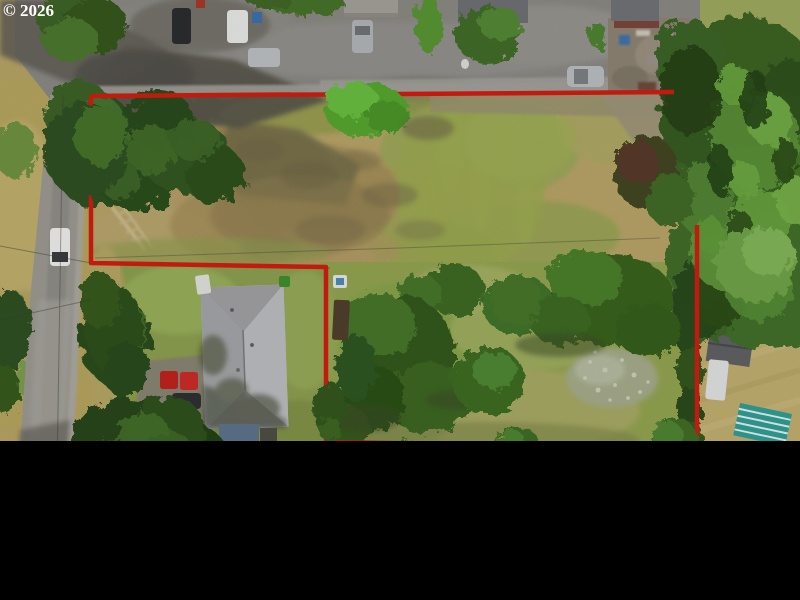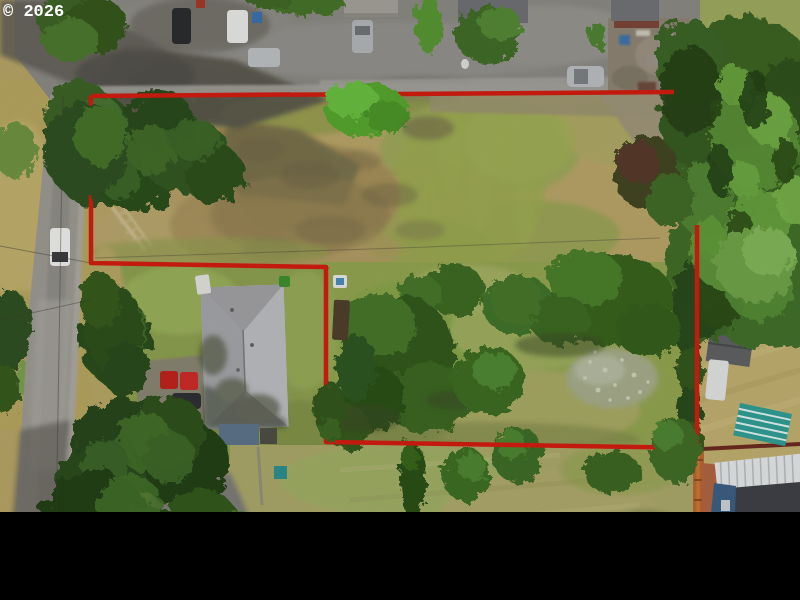--- a/index.html
+++ b/index.html
@@ -1,16 +1,16 @@
 <!DOCTYPE html>
 <html><head>
 <meta charset="utf-8">
 <style>
 html,body{margin:0;padding:0;background:#000}
-#scene{position:relative;width:800px;height:512px;overflow:hidden;font-family:Liberation Mono, monospace}
+#scene{position:relative;width:800px;height:441px;overflow:hidden;font-family:Liberation Serif, serif}
 </style>
 </head>
 <body>
 <div id="scene">
 <svg width="800" height="600" viewBox="0 0 800 600">
 <defs>
 <filter id="rough" x="-20%" y="-20%" width="140%" height="140%">
 <feTurbulence type="fractalNoise" baseFrequency="0.11" numOctaves="3" seed="7" result="t"></feTurbulence>
 <feDisplacementMap in="SourceGraphic" in2="t" scale="14"></feDisplacementMap>
 </filter>

